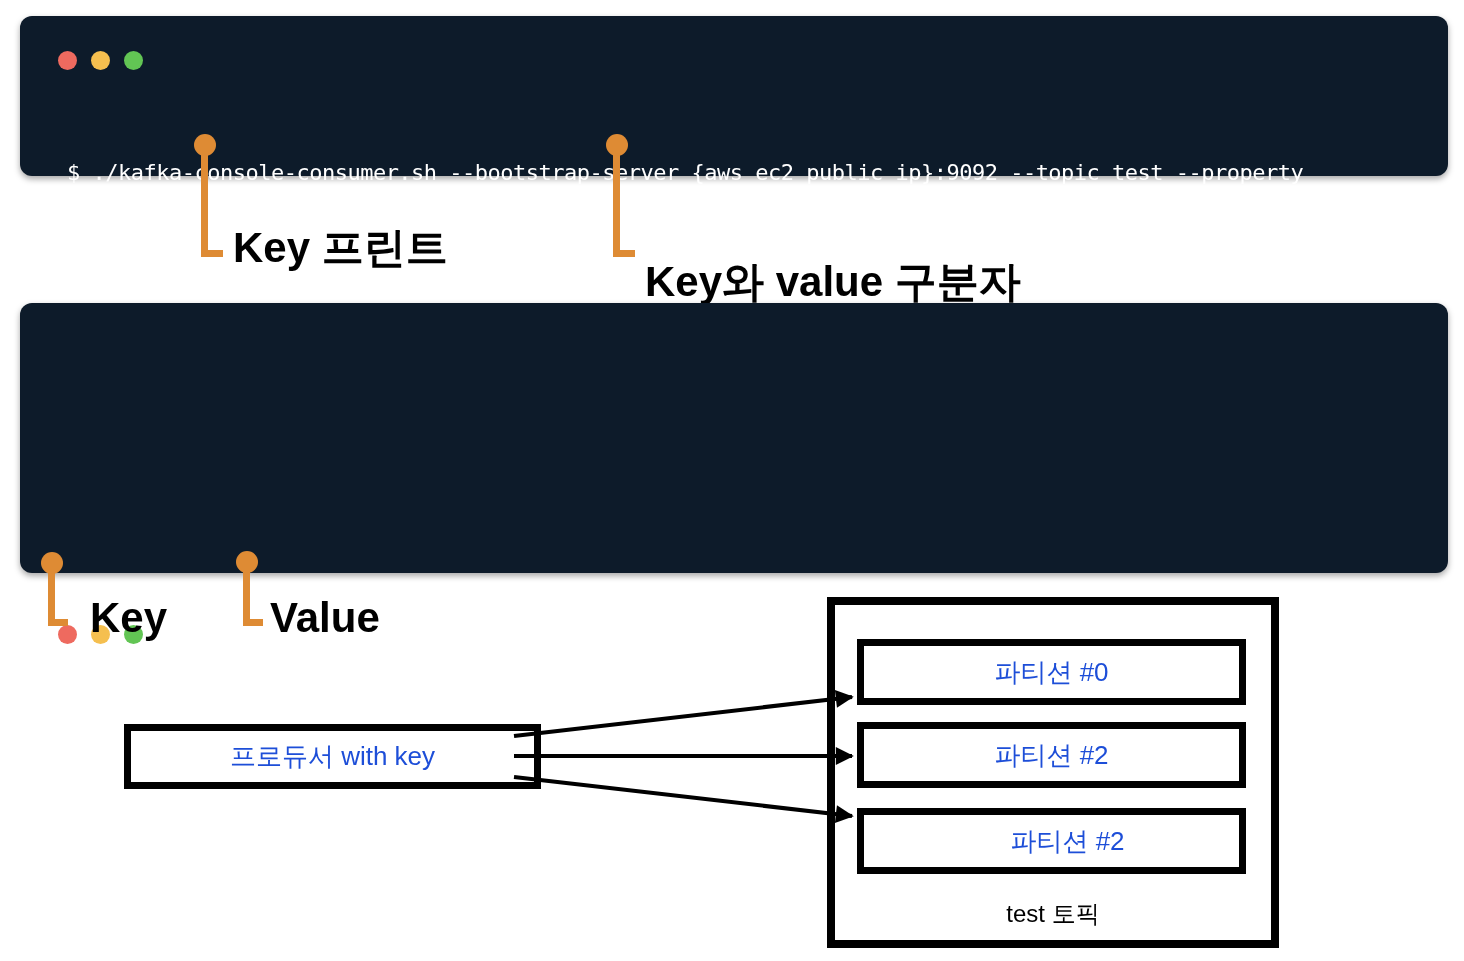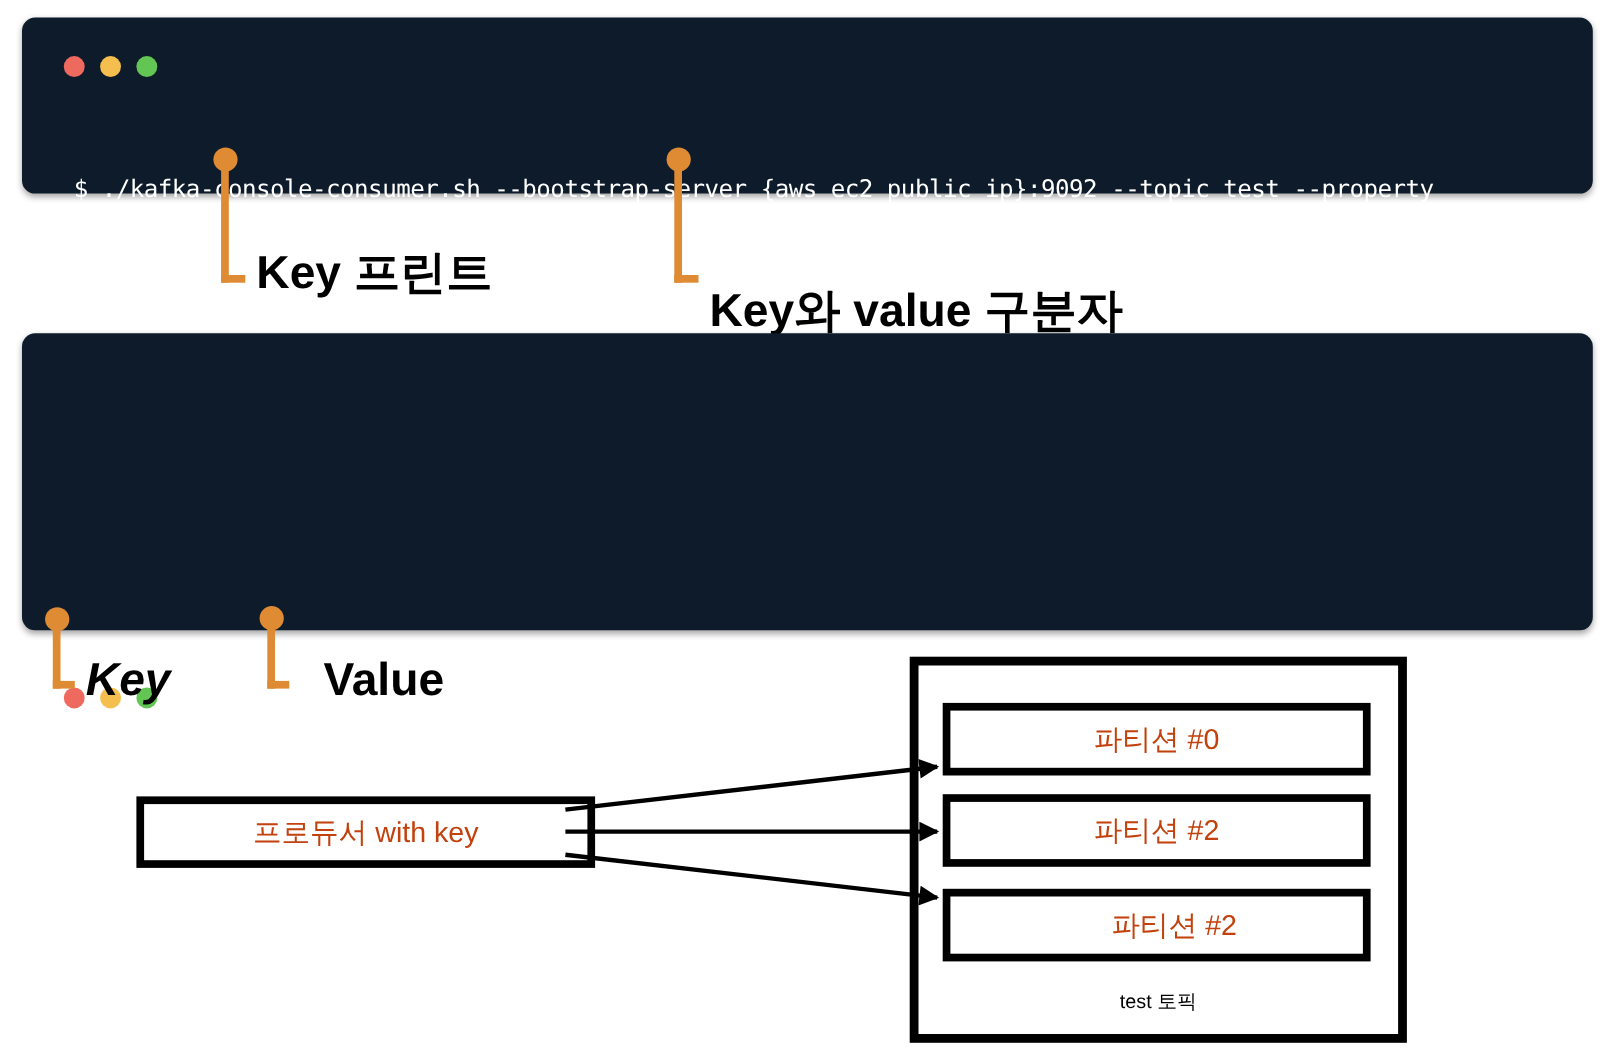--- a/index.html
+++ b/index.html
@@ -51,39 +51,39 @@
   #a1-label{left:233px;top:231px;}
   
   #a2-dot{left:606px;top:134px;}
   #a2-v{left:613px;top:145px;height:112px;}
   #a2-h{left:613px;top:250px;width:22px;}
   #a2-label{left:645px;top:231px;margin-top:34px;}
   
   #a3-dot{left:41px;top:552px;}
   #a3-v{left:48px;top:563px;height:63px;}
   #a3-h{left:48px;top:619px;width:20px;}
-  #a3-label{left:78px;top:601px;font-style:italic;}
+  #a3-label{left:90px;top:601px;}
   
   #a4-dot{left:236px;top:551px;}
   #a4-v{left:243px;top:562px;height:64px;}
   #a4-h{left:243px;top:619px;width:20px;}
-  #a4-label{left:270px;top:601px;margin-left:24px;}
+  #a4-label{left:270px;top:601px;}
   
   .box{position:absolute;border:7px solid #000;background:#fff;
        display:flex;align-items:center;justify-content:center;
-       font-size:26px;color:#c2410c;}
+       font-size:26px;color:#1d4ed8;}
   #producer-box{left:124px;top:724px;width:417px;height:65px;}
   #topic-box{left:827px;top:597px;width:452px;height:351px;border-width:8px;background:#fff;}
   .partition{left:857px;width:389px;height:66px;}
   #partition-0{top:639px;}
   #partition-1{top:722px;}
   #partition-2{top:808px;padding-left:32px;}
   #topic-label{
     position:absolute;left:827px;top:898px;width:452px;text-align:center;
-    font-size:18px;color:#000;
+    font-size:24px;color:#000;
   }
   #arrows{position:absolute;left:0;top:0;width:1464px;height:961px;pointer-events:none;}
 </style>
 </head>
 <body>
 
 <div id="page">
 
   <div class="terminal" id="terminal-consumer">
     <div class="traffic">

